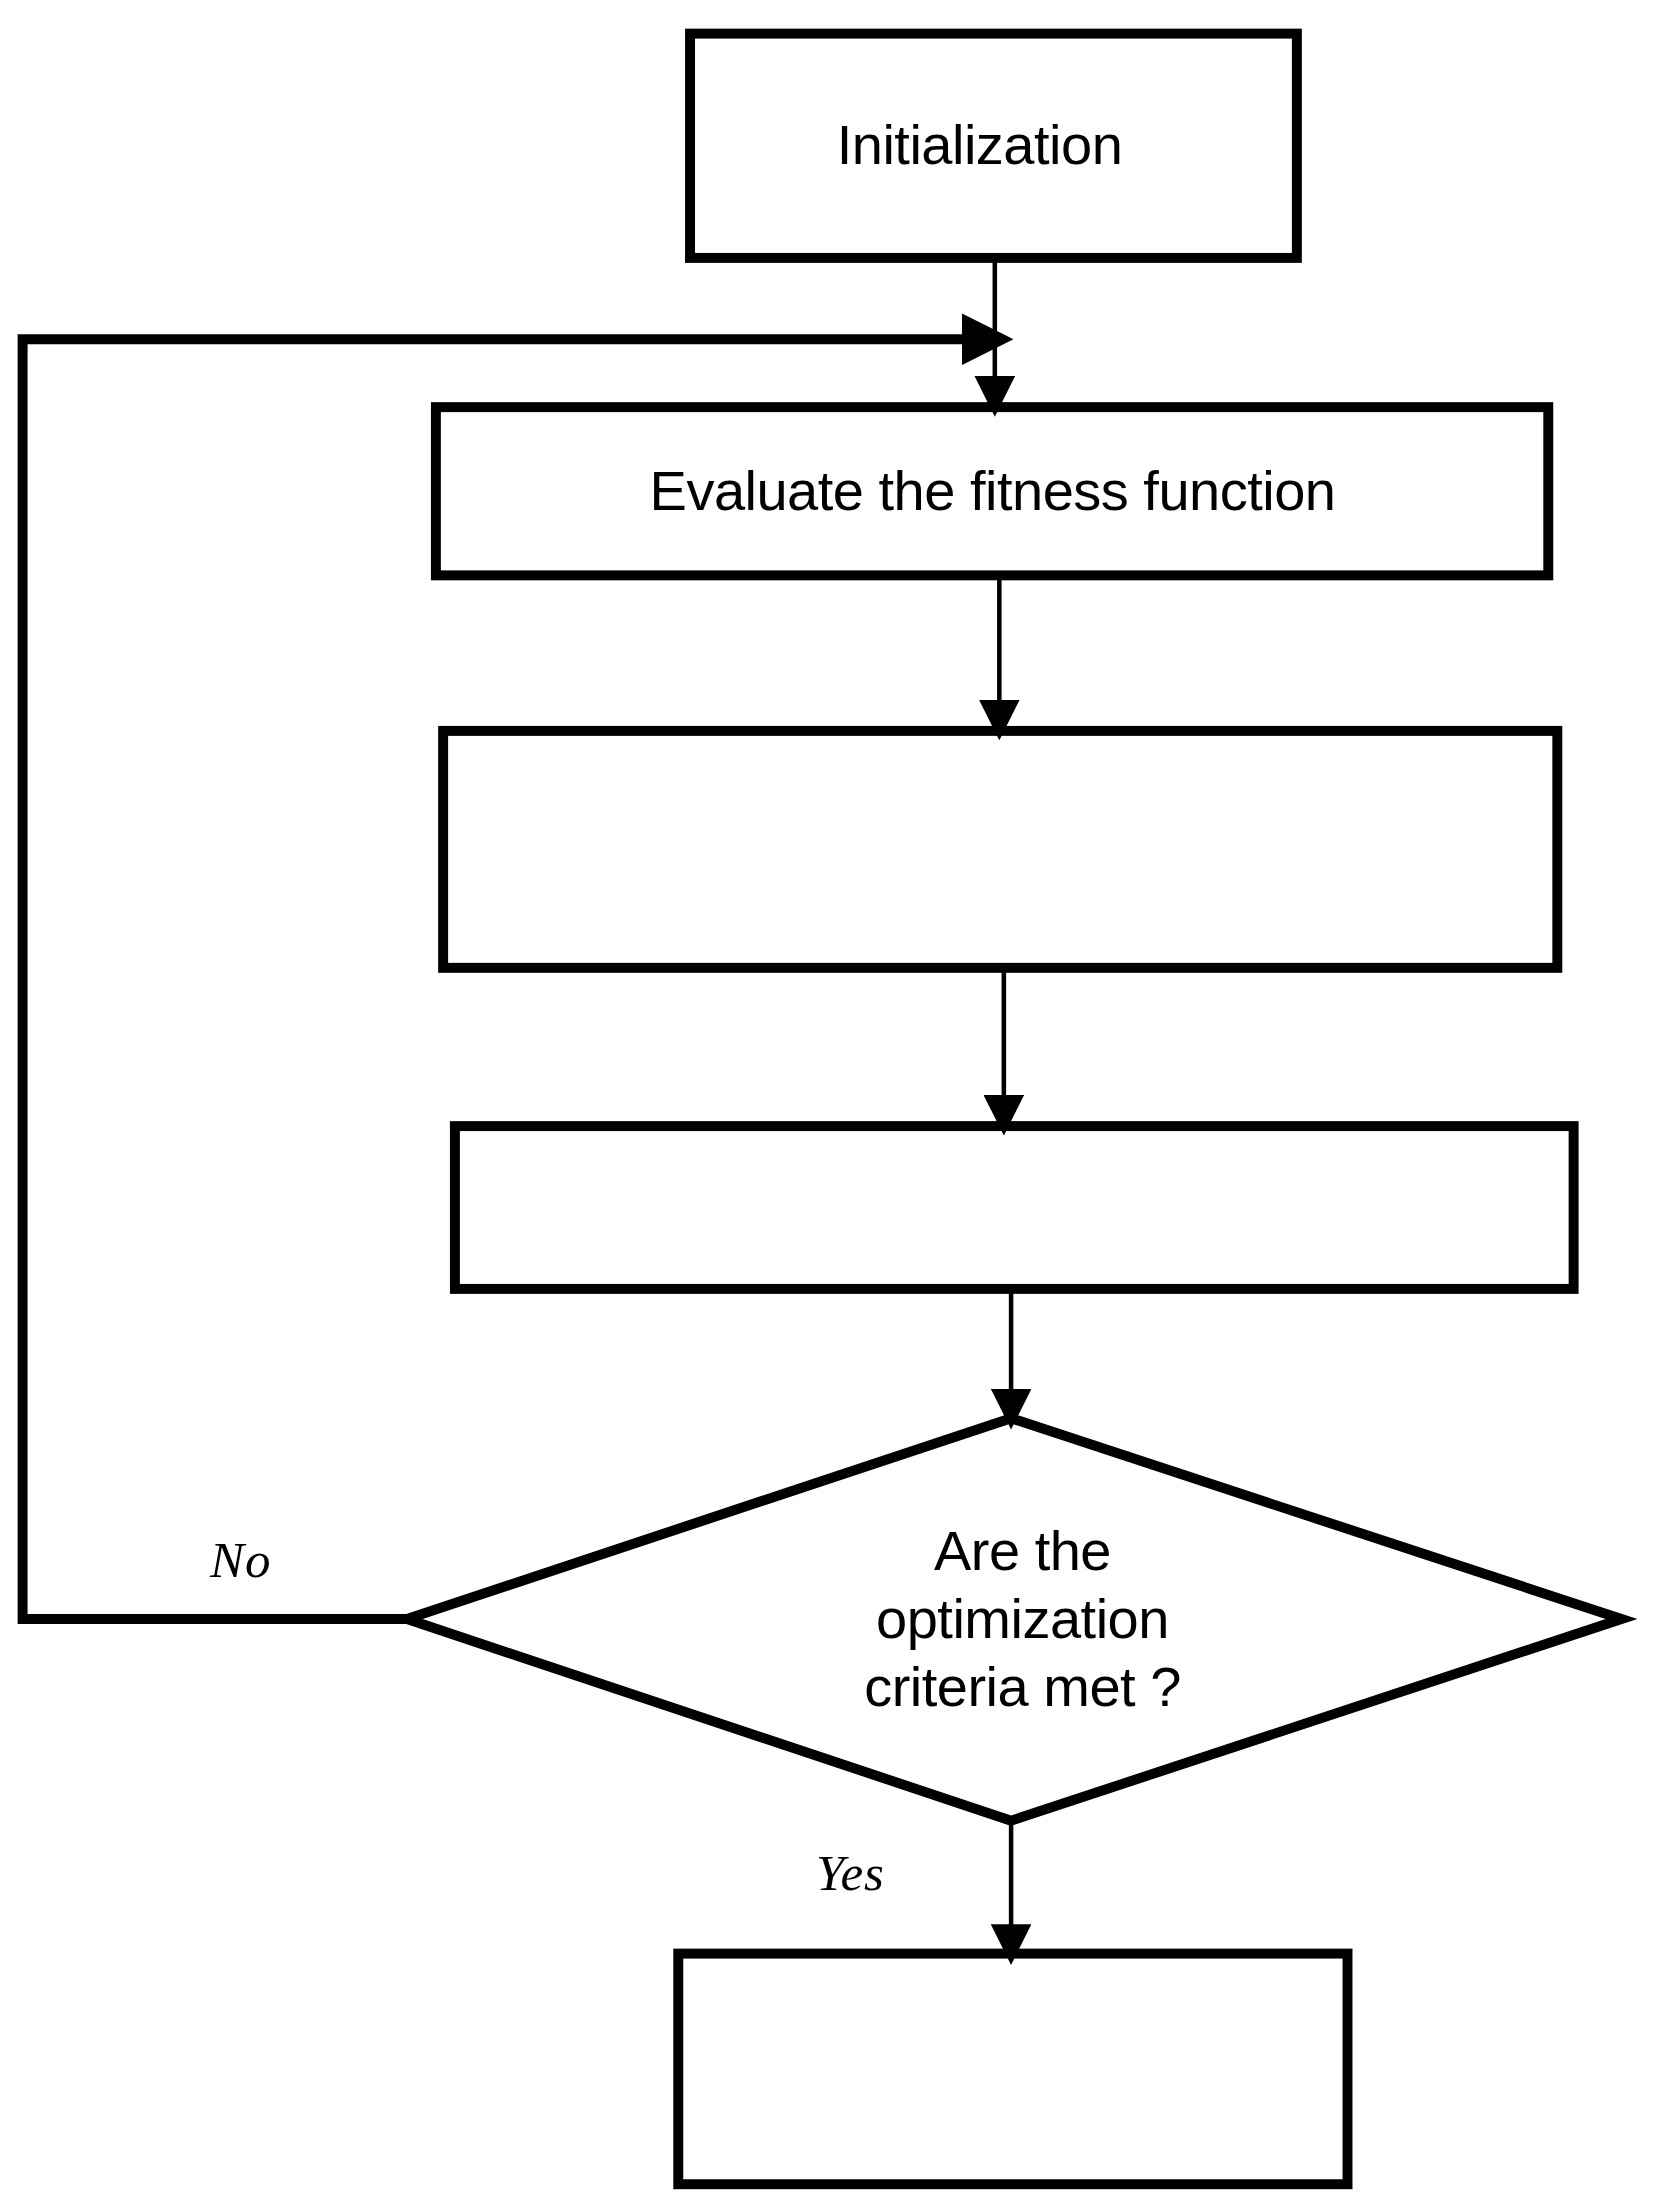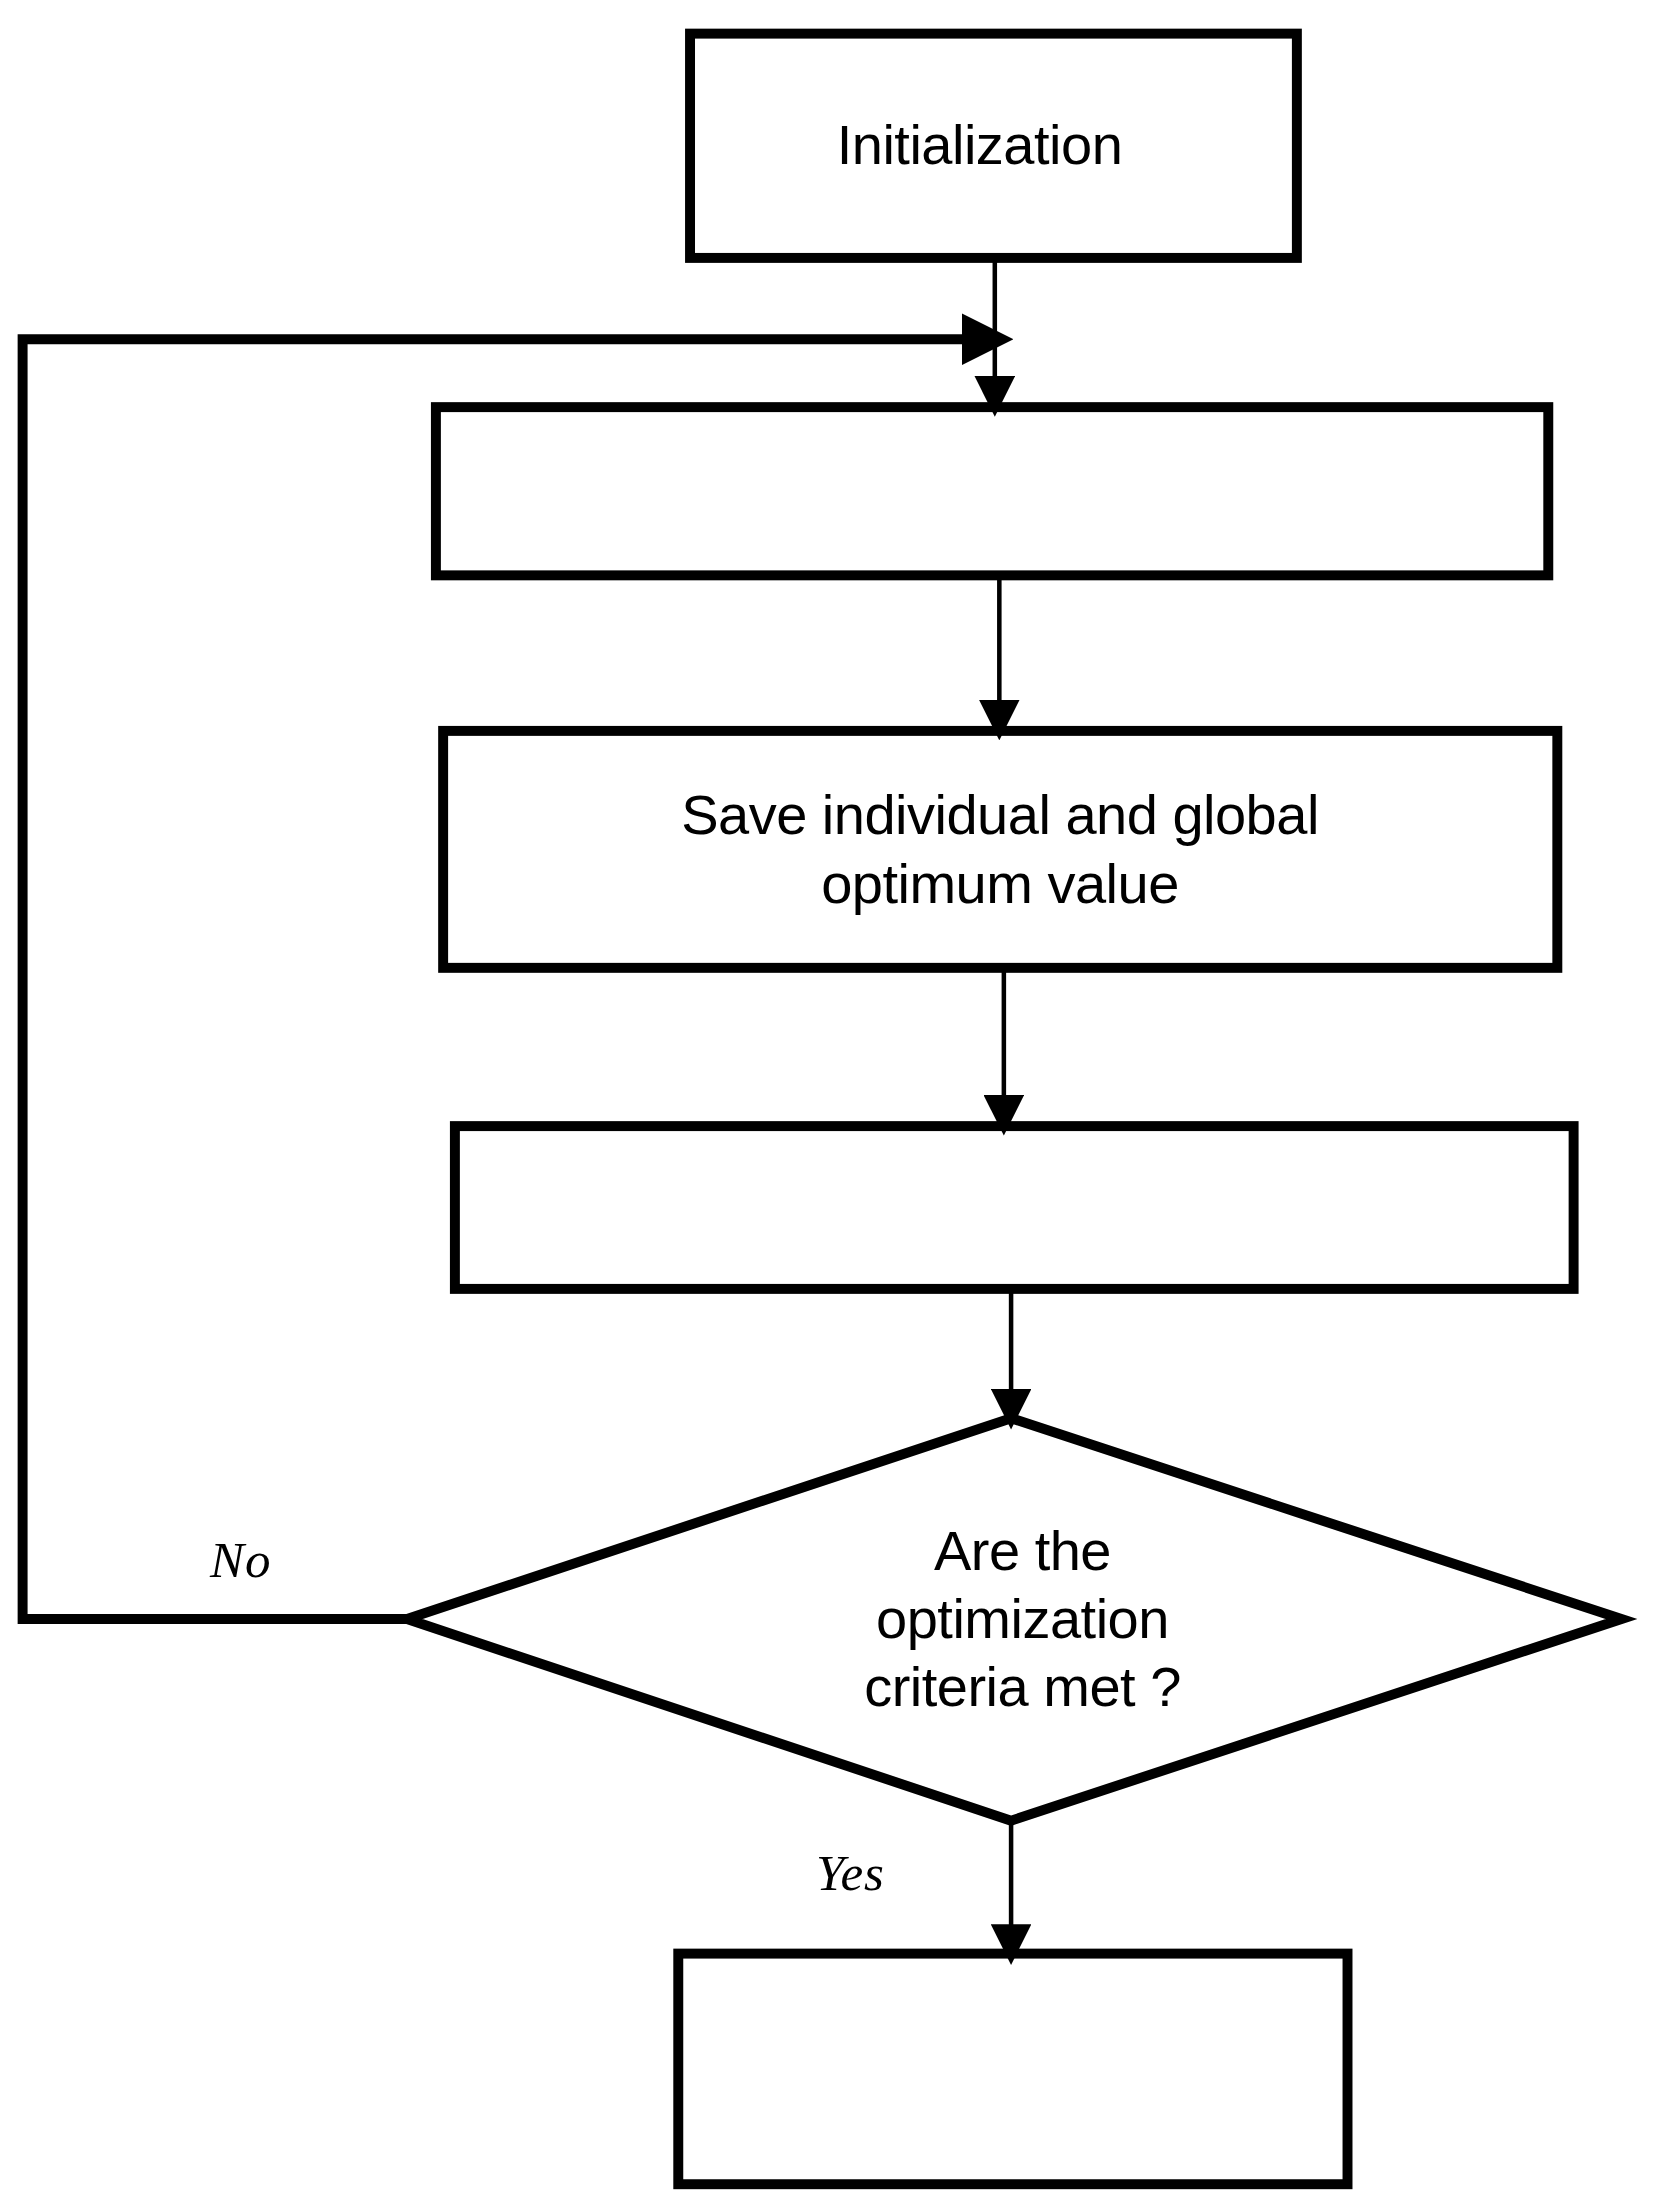--- a/index.html
+++ b/index.html
@@ -81,23 +81,22 @@
 
     <line x1="1118" y1="1425" x2="1118" y2="1558" stroke="#000000" stroke-width="5" marker-end="url(#arrow-thin)"></line>
 
     <path d="M 450 1790 L 25 1790 L 25 375 L 1092 375" fill="none" stroke="#000000" stroke-width="11" stroke-linejoin="miter" marker-end="url(#arrow-thick)"></path>
 
     <line x1="1118" y1="2013" x2="1118" y2="2150" stroke="#000000" stroke-width="5" marker-end="url(#arrow-thin)"></line>
   </svg>
 
   <div class="node-label" style="left:676px; top:33px; width:607px; height:224px; font-size:56px;">Initialization</div>
 
+  <div class="node-label" style="left:436px; top:407px; width:1113px; height:168px; font-size:56px;">Evaluate the fitness function</div>
 
-  <div class="node-label" style="left:443px; top:731px; width:1114px; height:237px; font-size:56px;">Save individual and global
-optimum value</div>
 
 
   <div class="node-label" style="left:697px; top:1429px; width:651px; height:380px; font-size:56px;">Are the
 optimization
 criteria met ?</div>
 
 
   <div class="edge-label" style="left:210px; top:1531px; font-size:51px;">No</div>
 
   <div class="edge-label" style="left:816px; top:1844px; font-size:51px;">Yes</div>

